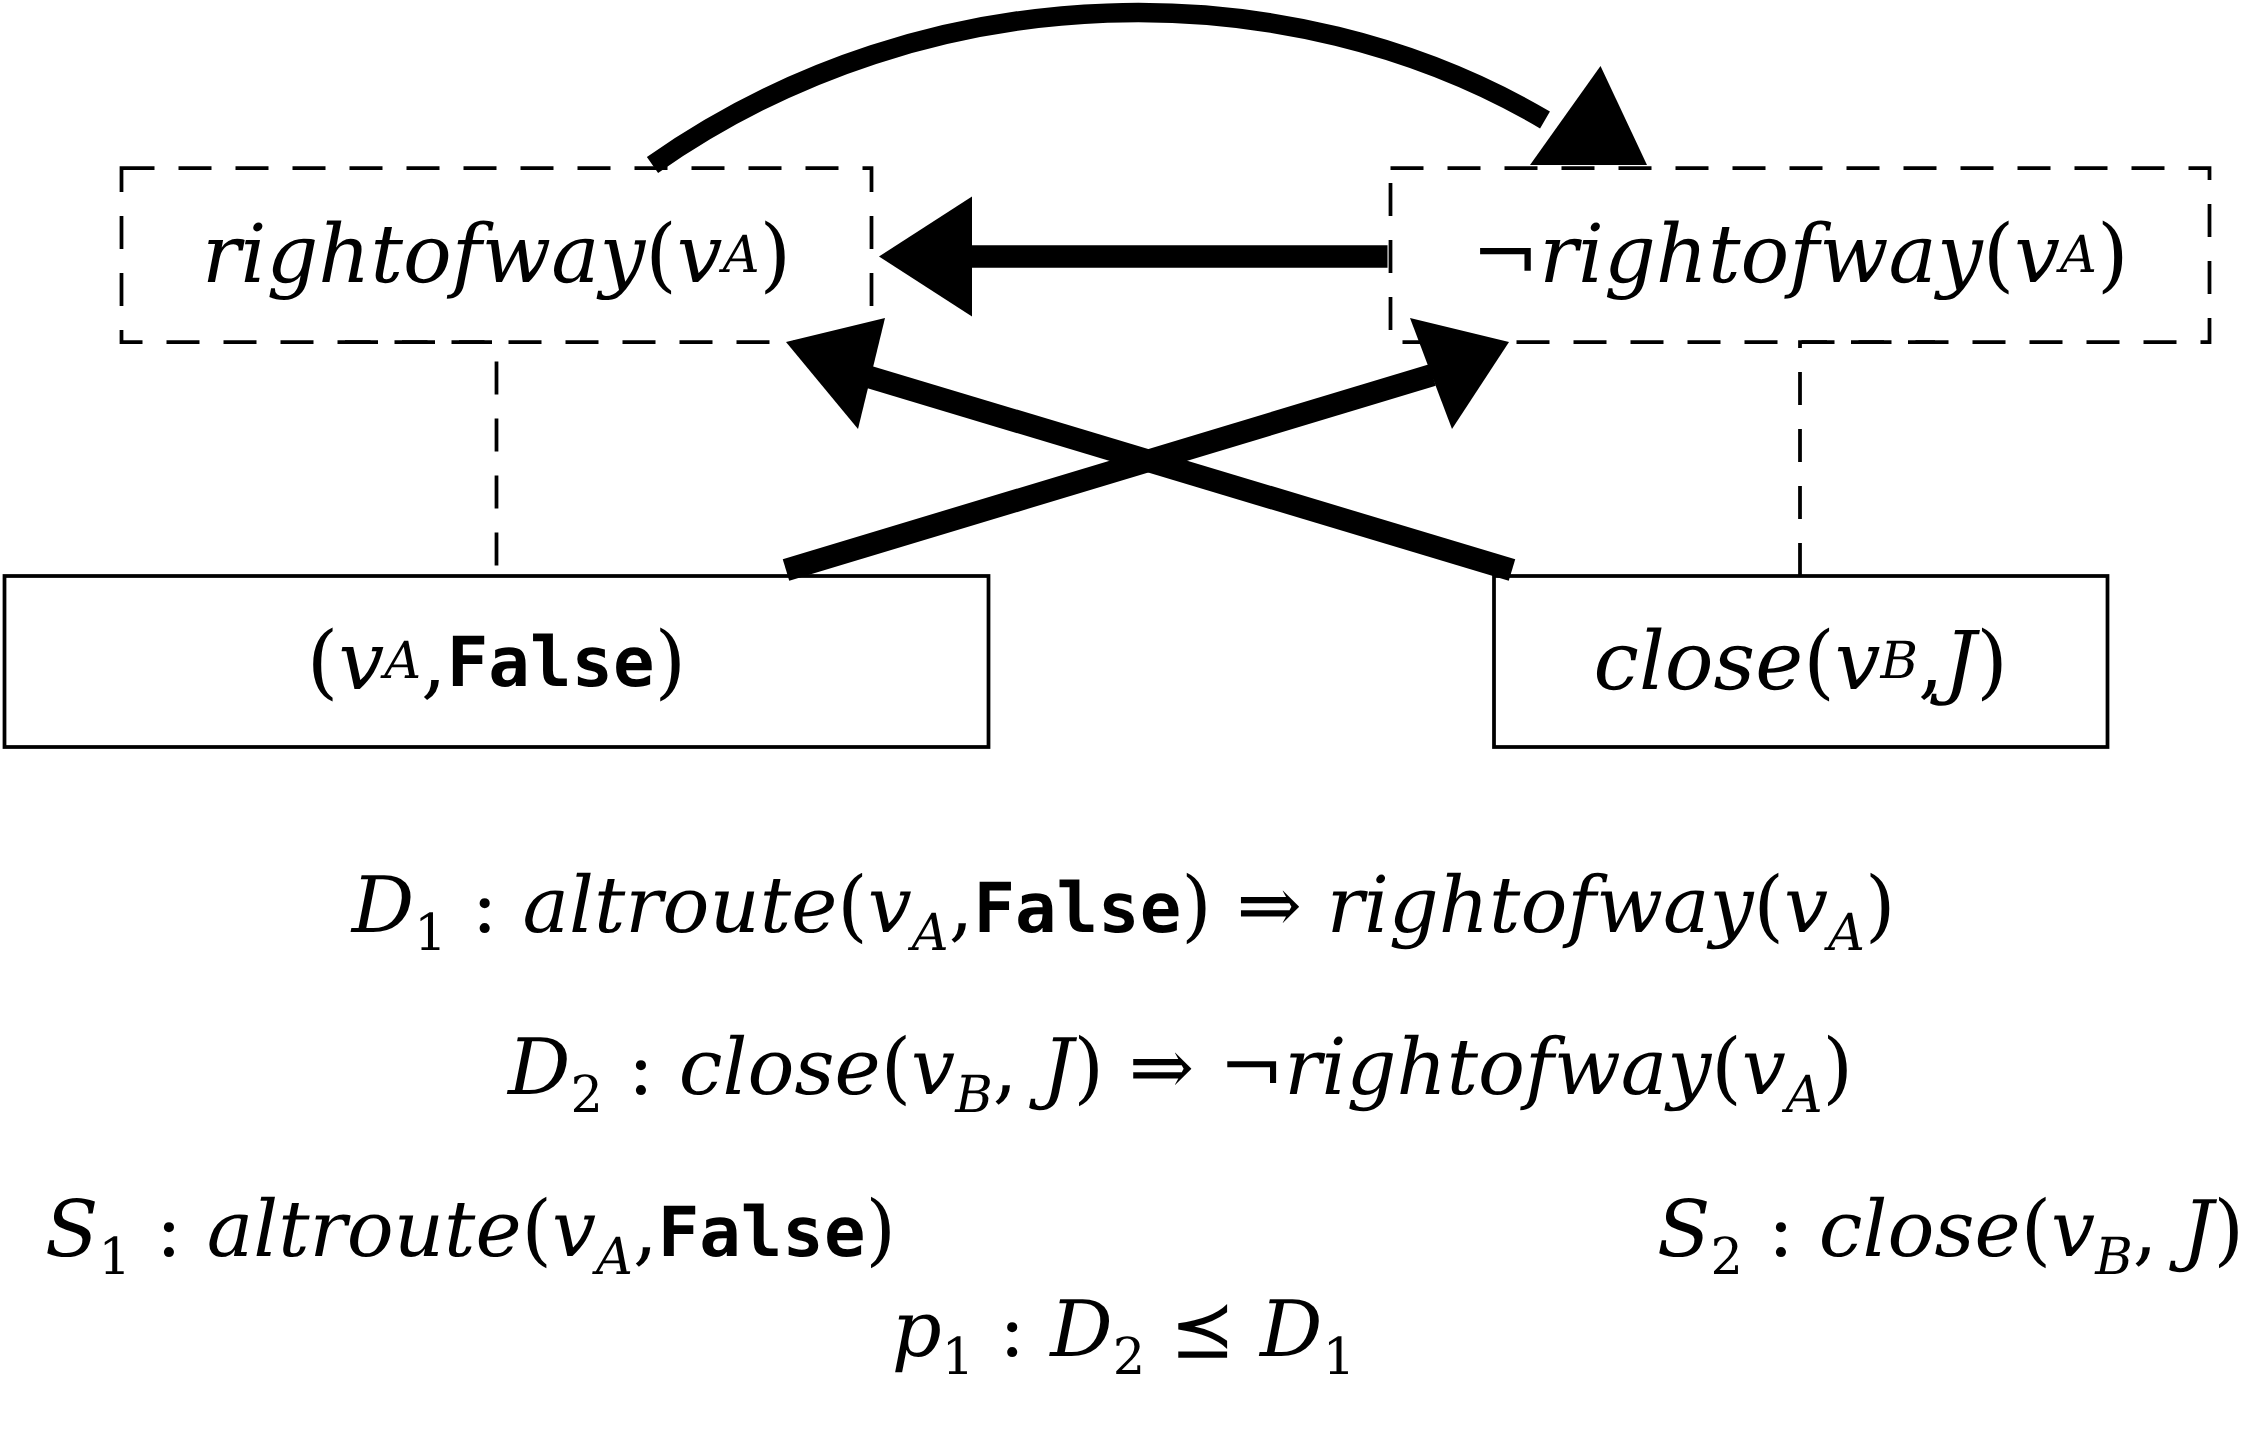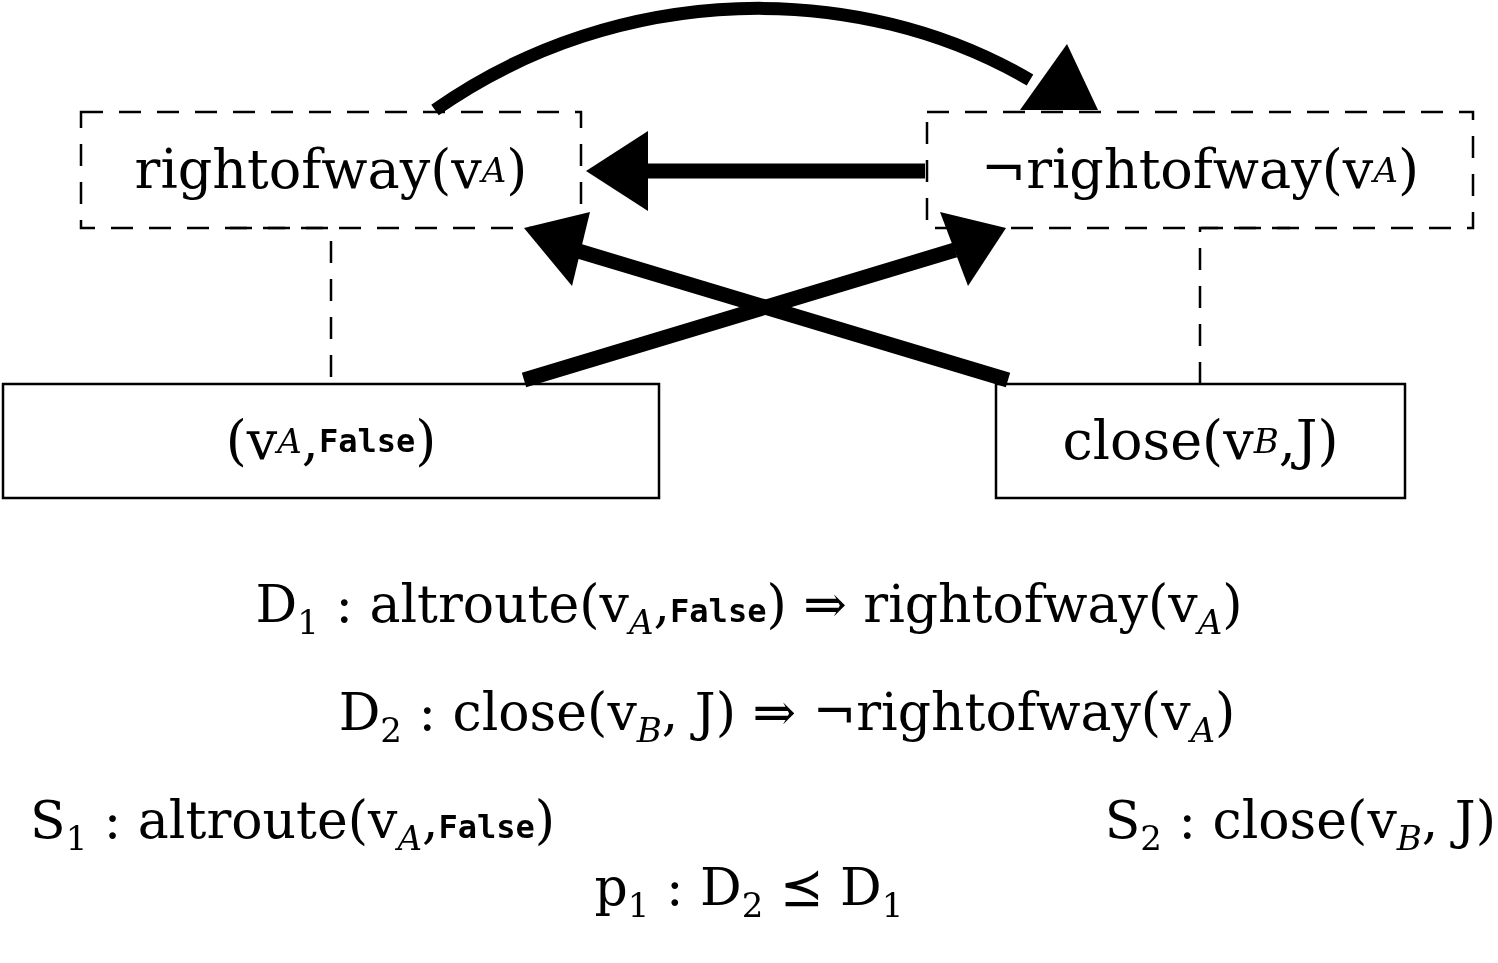--- a/index.html
+++ b/index.html
@@ -1,20 +1,20 @@
 <!DOCTYPE html>
 <html><head>
 <meta charset="utf-8">
 <style>
   html, body { margin: 0; padding: 0; background: #ffffff; }
   body { width: 1498px; height: 963px; position: relative; overflow: hidden; font-family: "DejaVu Serif", serif; color: #000; }
   svg#diagram { position: absolute; left: 0; top: 0; }
   .math { position: absolute; white-space: nowrap; font-family: "DejaVu Serif", serif; font-size: 52px; line-height: 1; color: #000; }
-  .it { }
-  .tt { font-family: "DejaVu Sans Mono", monospace; font-weight: bold; font-style: normal; font-size: 32px; }
+  .it { font-style: italic; }
+  .tt { font-family: "DejaVu Sans Mono", monospace; font-weight: bold; font-style: normal; font-size: 46px; }
   .rm { font-style: normal; }
   .sub { font-size: 34px; vertical-align: -12px; font-style: italic; }
   .subn { font-size: 34px; vertical-align: -12px; font-style: normal; }
   .node-label { position: absolute; display: flex; align-items: center; justify-content: center; white-space: nowrap; font-size: 54px; line-height: 1; }
   .center-line { position: absolute; left: 0; width: 1498px; text-align: center; }
 </style>
 </head>
 <body>
 
 <svg id="diagram" width="1498" height="963" viewBox="0 0 1498 963">

